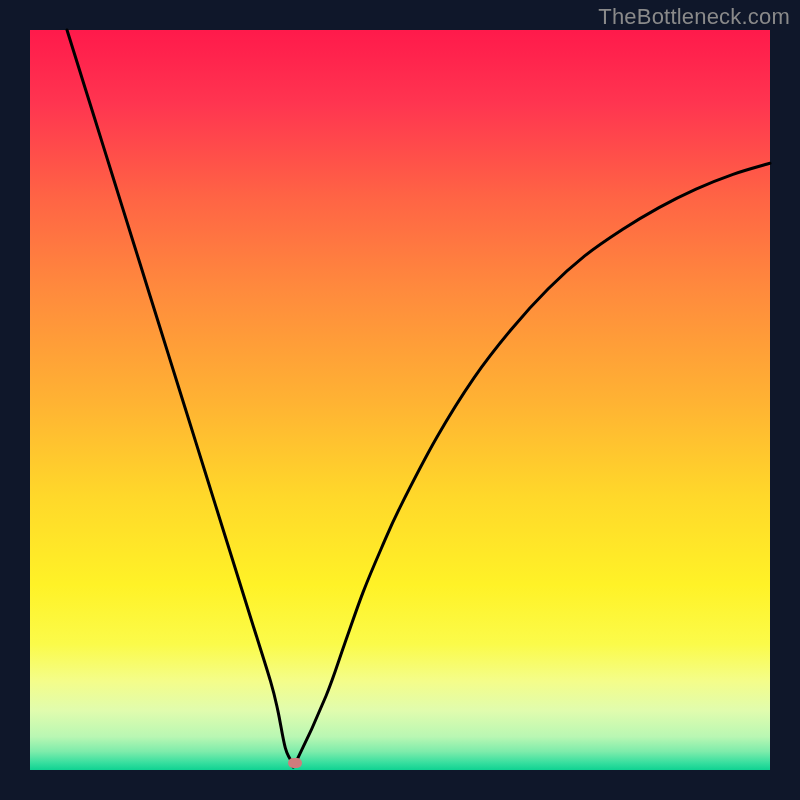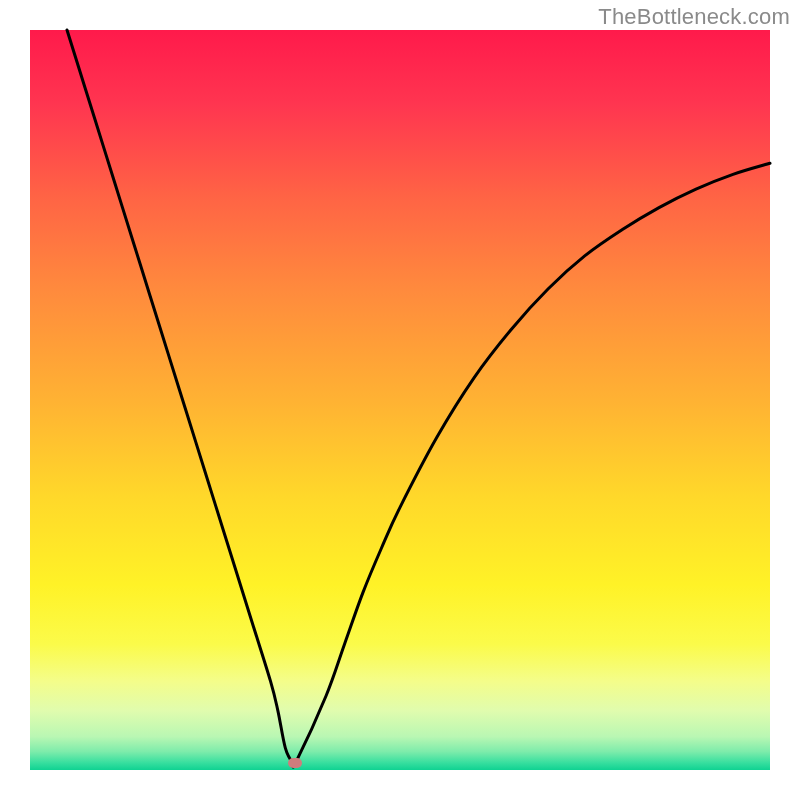--- a/index.html
+++ b/index.html
@@ -8,21 +8,21 @@
     width: 800px;
     height: 800px;
     background: #000;
     overflow: hidden;
     font-family: Arial, Helvetica, sans-serif;
   }
   .stage {
     position: relative;
     width: 800px;
     height: 800px;
-    background: #ffffff;
+    background: #0f172a;
   }
   .plot-area {
     position: absolute;
     left: 30px;
     top: 30px;
     width: 740px;
     height: 740px;
   }
   .gradient-bg {
     position: absolute;

